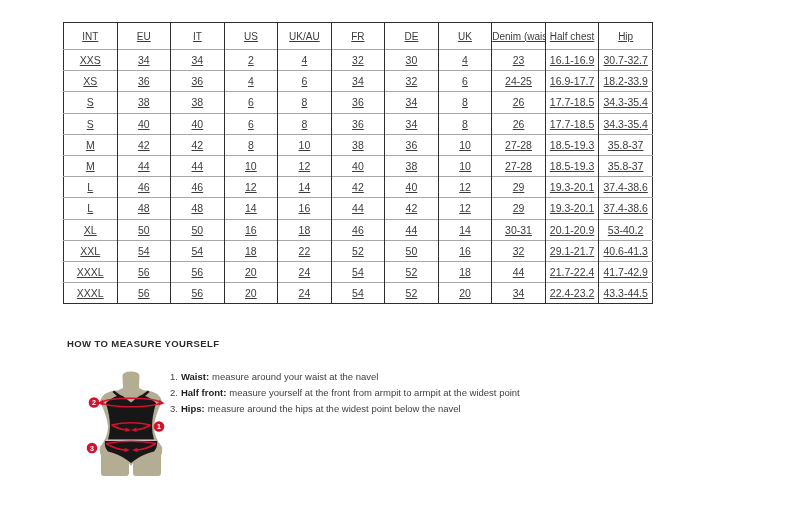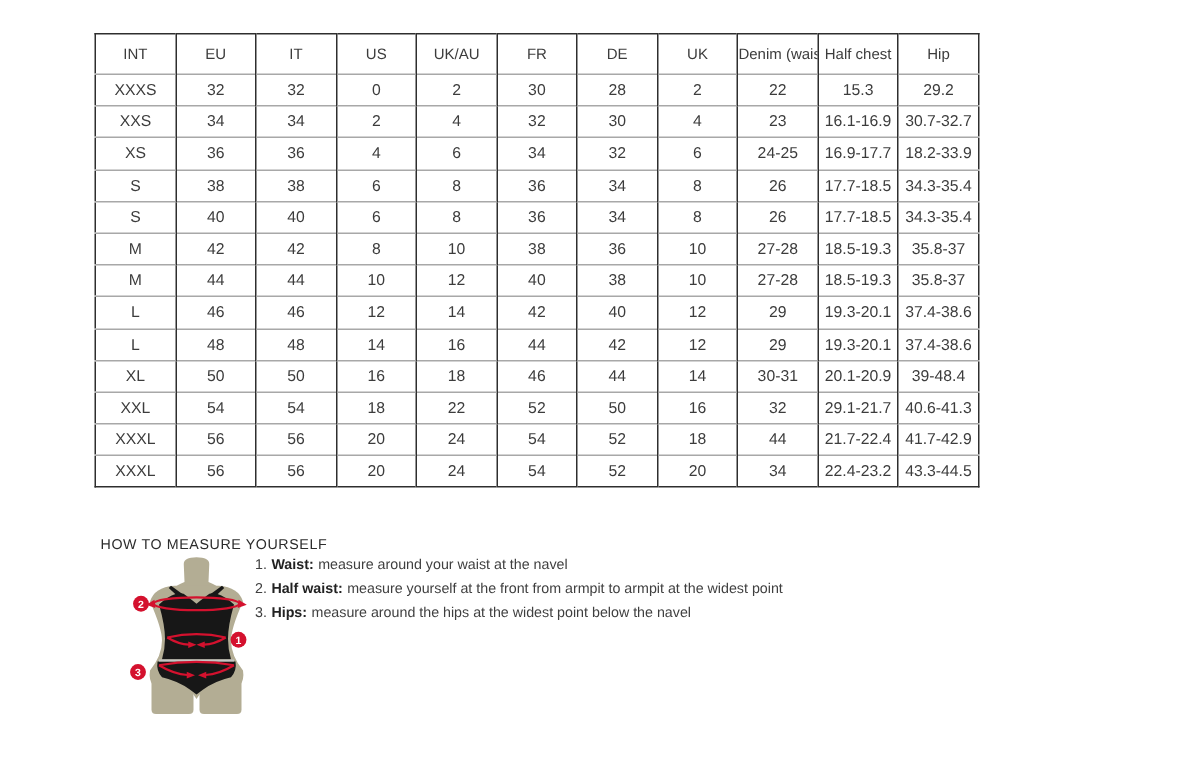--- a/index.html
+++ b/index.html
@@ -7,36 +7,36 @@
     width:798px;height:519px;position:relative;overflow:hidden;
     background:#ffffff;
     font-family:"Liberation Sans", sans-serif;
     color:#3a3a3a;
   }
 
   
   .size-table-wrap{position:absolute;left:63px;top:22px;}
   table.size-table{
     border-collapse:collapse;table-layout:fixed;width:590px;
-    font-size:10.5px;color:#3c3c3c;
+    font-size:10.5px;color:#3c3c3c;text-decoration:underline;
   }
   table.size-table{border:1px solid #2e2e2e;}
   .size-table th,.size-table td{
     padding:0;text-align:center;vertical-align:middle;
     border-left:1px solid #2e2e2e;
     white-space:nowrap;overflow:hidden;
   }
   .size-table th:first-child,.size-table td:first-child{border-left:none;}
   .size-table thead th{height:26px;font-weight:400;font-size:10px;}
   .size-table tbody td{height:20.2px;border-top:1px solid #a8a8a8;}
 
   
   .measure-title{
-    position:absolute;left:67px;top:358px;
-    font-size:9.5px;font-weight:400;letter-spacing:.4px;color:#2c2c2c;
+    position:absolute;left:67px;top:338px;
+    font-size:9.5px;font-weight:700;letter-spacing:.4px;color:#2c2c2c;
   }
   .measure-figure{position:absolute;left:86px;top:369px;width:92px;height:110px;}
   .measure-list{
     position:absolute;left:170px;top:371px;margin:0;padding:0;list-style:none;
     font-size:9.5px;color:#3f3f3f;
   }
   .measure-list li{height:16px;line-height:12px;white-space:nowrap;}
   .measure-list .num{margin-right:3px;}
   .measure-list b{color:#222;margin-right:3px;text-align:center;}
 </style>
@@ -55,33 +55,20 @@
           <th>FR</th>
           <th>DE</th>
           <th>UK</th>
           <th>Denim (waist)</th>
           <th>Half chest</th>
           <th>Hip</th>
         </tr>
     </thead>
     <tbody>
         <tr>
-          <td>XXXS</td>
-          <td>32</td>
-          <td>32</td>
-          <td>0</td>
-          <td>2</td>
-          <td>30</td>
-          <td>28</td>
-          <td>2</td>
-          <td>22</td>
-          <td>15.3</td>
-          <td>29.2</td>
-        </tr>
-        <tr>
           <td>XXS</td>
           <td>34</td>
           <td>34</td>
           <td>2</td>
           <td>4</td>
           <td>32</td>
           <td>30</td>
           <td>4</td>
           <td>23</td>
           <td>16.1-16.9</td>
@@ -182,21 +169,21 @@
           <td>XL</td>
           <td>50</td>
           <td>50</td>
           <td>16</td>
           <td>18</td>
           <td>46</td>
           <td>44</td>
           <td>14</td>
           <td>30-31</td>
           <td>20.1-20.9</td>
-          <td>39-48.4</td>
+          <td>53-40.2</td>
         </tr>
         <tr>
           <td>XXL</td>
           <td>54</td>
           <td>54</td>
           <td>18</td>
           <td>22</td>
           <td>52</td>
           <td>50</td>
           <td>16</td>
@@ -283,18 +270,18 @@
       <text x="6" y="81.5" fill="#ffffff">3</text>
     </g>
   </g>
 </svg>
 
 <ol class="measure-list">
   <li>
     <span class="num">1.</span><b>Waist:</b><span>measure around your waist at the navel</span>
   </li>
   <li>
-    <span class="num">2.</span><b>Half waist:</b><span>measure yourself at the front from armpit to armpit at the widest point</span>
+    <span class="num">2.</span><b>Half front:</b><span>measure yourself at the front from armpit to armpit at the widest point</span>
   </li>
   <li>
     <span class="num">3.</span><b>Hips:</b><span>measure around the hips at the widest point below the navel</span>
   </li>
 </ol>
 
 </body></html>

